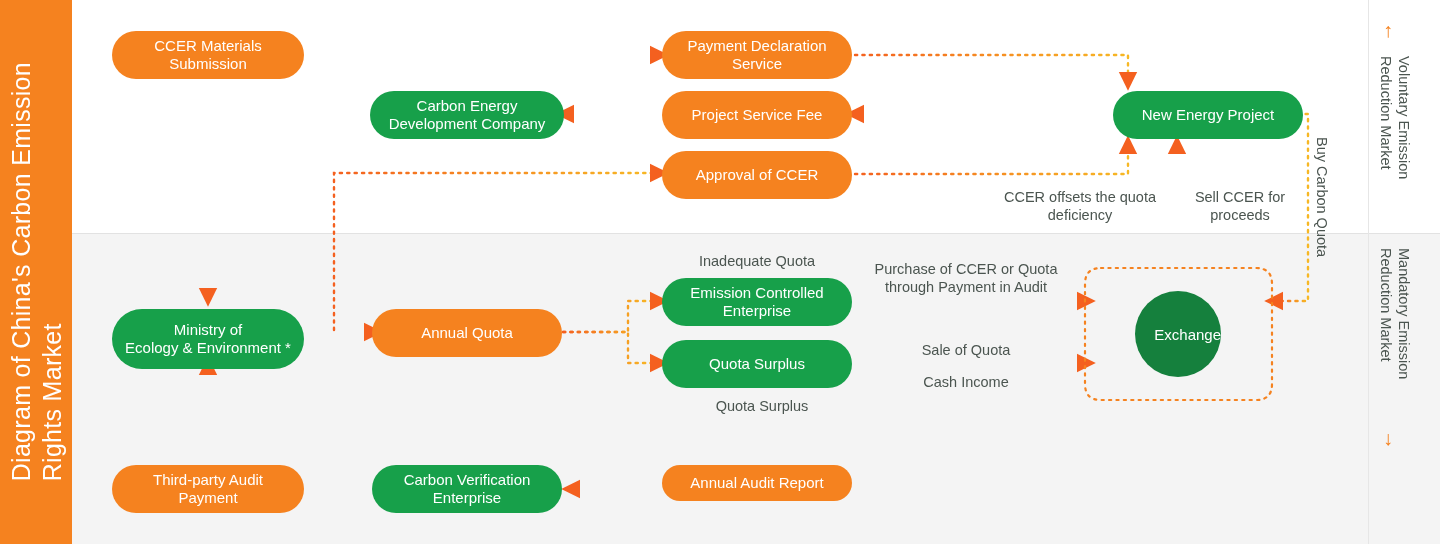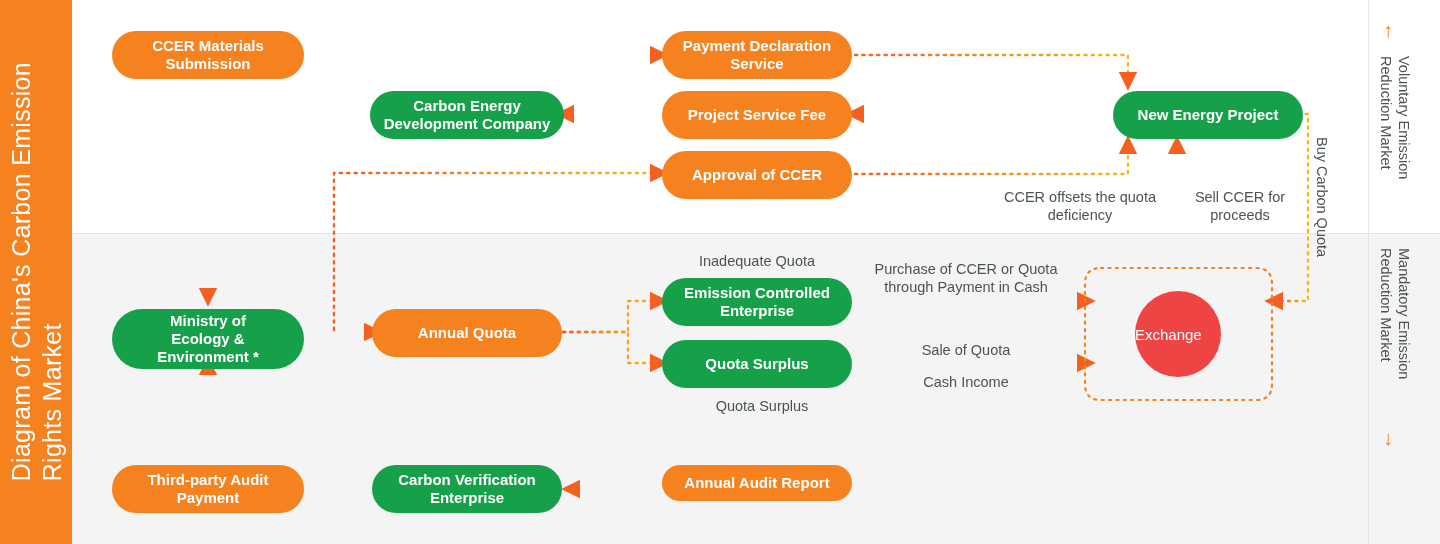--- a/index.html
+++ b/index.html
@@ -15,26 +15,26 @@
     display:flex;align-items:center;justify-content:center;}
   .title-bar .title-text{
     writing-mode:vertical-rl;
     transform:rotate(180deg);
     color:#ffffff;font-size:25px;line-height:1.22;letter-spacing:0.3px;
     white-space:pre-line;text-align:left;
   }
 
   .node{position:absolute;display:flex;align-items:center;justify-content:center;
     text-align:center;color:#ffffff;border-radius:999px;box-sizing:border-box;
-    font-size:15px;line-height:1.22;padding:16px 12px;font-weight:bold;}
+    font-size:15px;line-height:1.22;padding:16px 12px;}
   .node.orange{background:#f5821f;}
   .node.green{background:#17a04a;}
 
-  .circle-node{position:absolute;border-radius:50%;background:#ef4444;color:#fff;
-    display:flex;align-items:center;justify-content:flex-start;font-size:15px;}
+  .circle-node{position:absolute;border-radius:50%;background:#15803d;color:#fff;
+    display:flex;align-items:center;justify-content:flex-end;font-size:15px;}
 
   .edge-label{position:absolute;color:#4b5550;font-size:14.5px;line-height:1.25;
     text-align:center;white-space:pre-line;}
 
   .rail-label{position:absolute;color:#4b5550;font-size:14.5px;line-height:1.2;
     writing-mode:vertical-rl;white-space:pre-line;text-align:left;}
 
   .rail-arrow{position:absolute;color:#f5821f;font-size:20px;line-height:1;}
 </style>
 </head>
@@ -190,21 +190,21 @@
   <div class="edge-label" style="left:1186px;top:188px;width:108px;">Sell CCER for
 proceeds</div>
 
   <div class="rail-label" style="left:1313px;top:137px;height:146px;">Buy Carbon Quota</div>
 
   <div class="edge-label" style="left:657px;top:252px;width:200px;">Inadequate Quota</div>
 
   <div class="edge-label" style="left:657px;top:397px;width:210px;">Quota Surplus</div>
 
   <div class="edge-label" style="left:862px;top:260px;width:208px;">Purchase of CCER or Quota
-through Payment in Cash</div>
+through Payment in Audit</div>
 
   <div class="edge-label" style="left:876px;top:341px;width:180px;">Sale of Quota</div>
 
   <div class="edge-label" style="left:876px;top:373px;width:180px;">Cash Income</div>
 
   <div class="rail-arrow" style="left:1383px;top:20px;">↑</div>
   <div class="rail-label" style="left:1377px;top:56px;height:172px;">Voluntary Emission
 Reduction Market</div>
 
   <div class="rail-label" style="left:1377px;top:248px;height:172px;">Mandatory Emission

